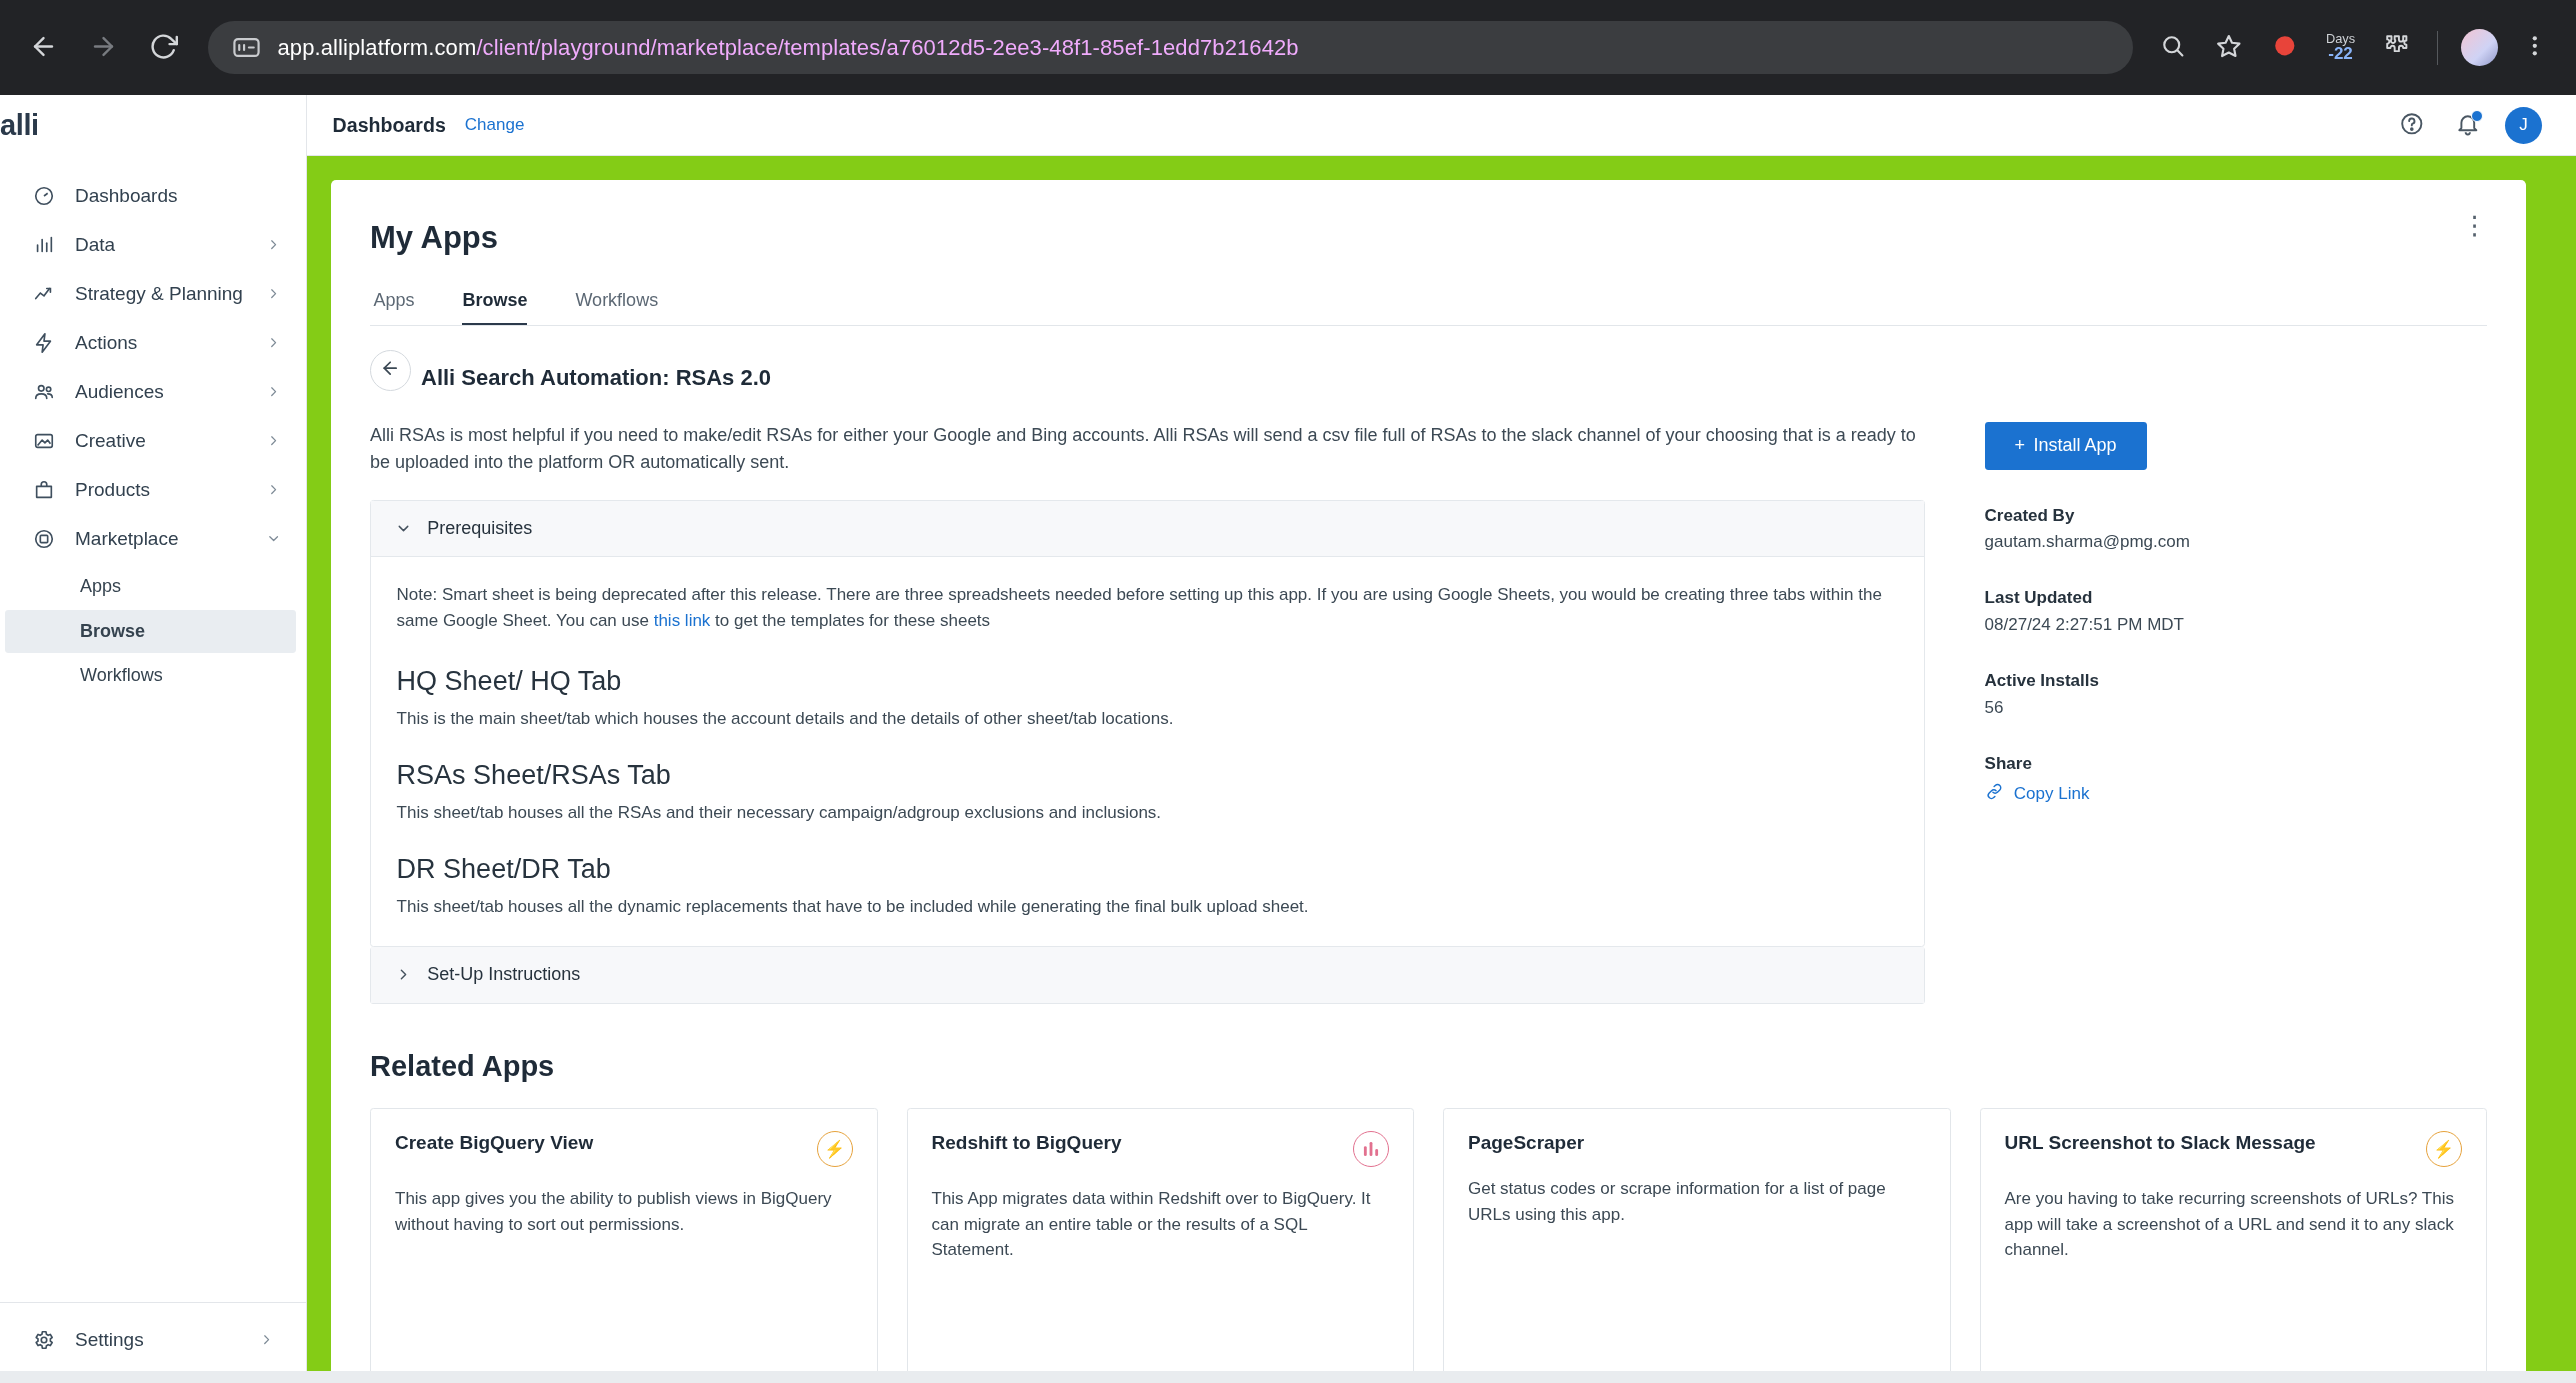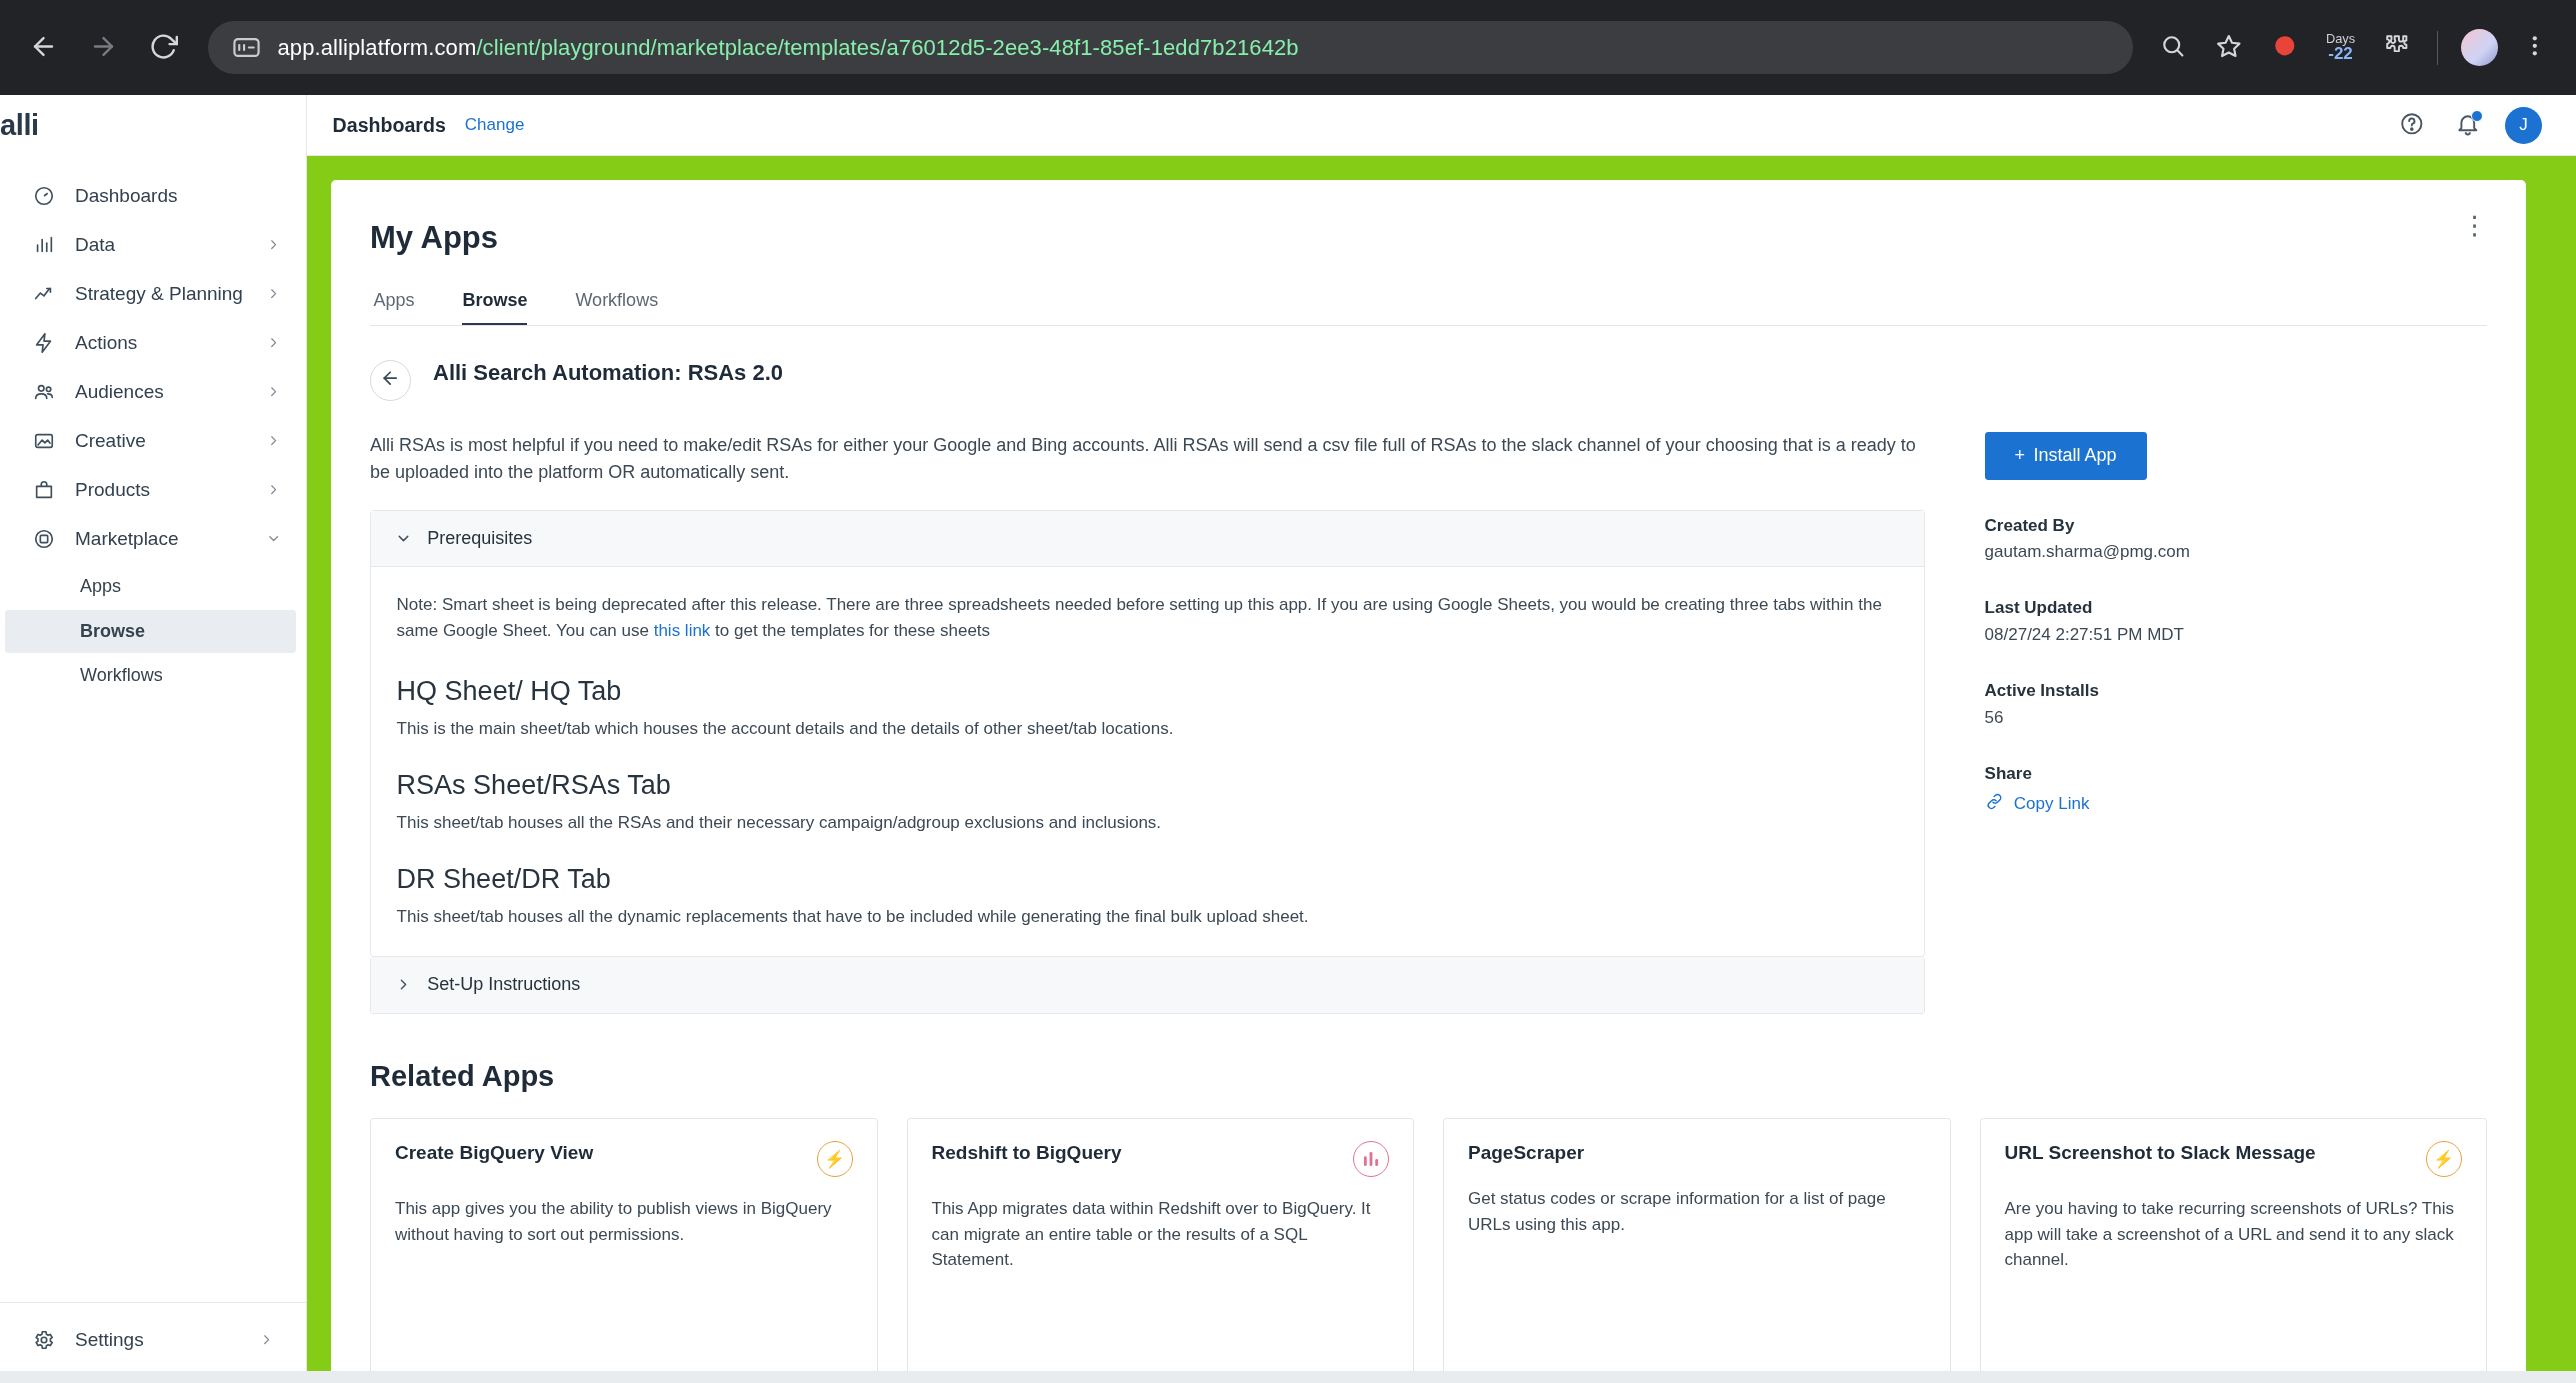--- a/index.html
+++ b/index.html
@@ -42,21 +42,21 @@
   .omnibox .site-icon { width: 29px; height: 29px; color: #c9cbce; flex: 0 0 auto; display:flex; align-items:center; justify-content:center;}
   .url-text {
     font-size: 22px;
     color: #e8eaed;
     white-space: nowrap;
     overflow: hidden;
     text-overflow: ellipsis;
     letter-spacing: 0.1px;
   }
   .url-text .host { color: #ffffff; }
-  .url-text .path { color: #86efac; }
+  .url-text .path { color: #f0abfc; }
   .chrome-icon {
     width: 44px; height: 44px;
     display: flex; align-items: center; justify-content: center;
     color: #d4d6d9;
     position: relative;
     flex: 0 0 auto;
   }
   .chrome-icon svg { width: 25.6px; height: 25.6px; }
   .days-pill {
     display: flex;
@@ -177,23 +177,23 @@
     color: #5c6874;
     padding-bottom: 12px;
   }
   .tab.active {
     color: #1f2b38;
     font-weight: 600;
     border-bottom: 2.6px solid #2b3a4b;
   }
   .detail-head {
     display: flex;
-    align-items: flex-start;
-    gap: 22px;
-    margin-top: 34px;
+    align-items: flex-end;
+    gap: 10px;
+    margin-top: 24px;
   }
   .back-circle {
     width: 41px; height: 41px;
     border-radius: 50%;
     border: 0.9px solid #d4d9de;
     display: flex; align-items: center; justify-content: center;
     color: #3b4854;
   }
   .back-circle svg { width: 20.4px; height: 20.4px; }
   .detail-title {

